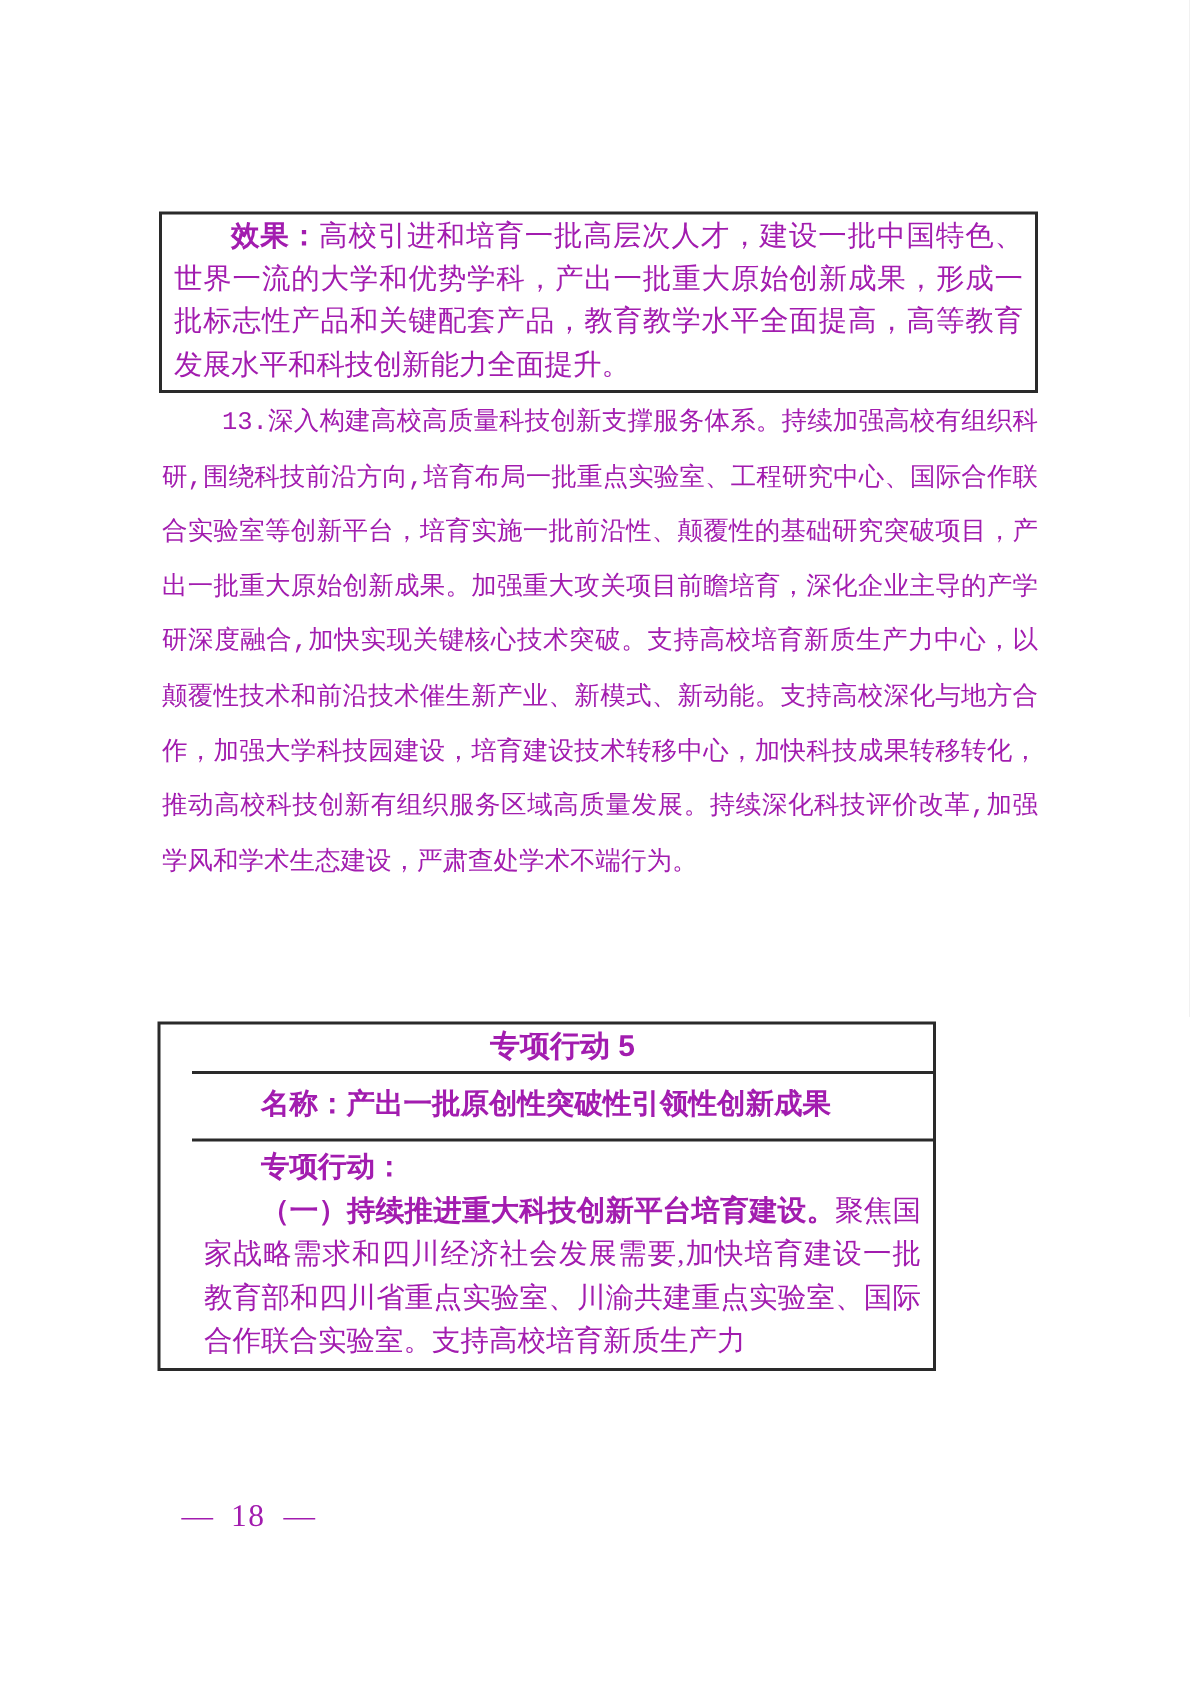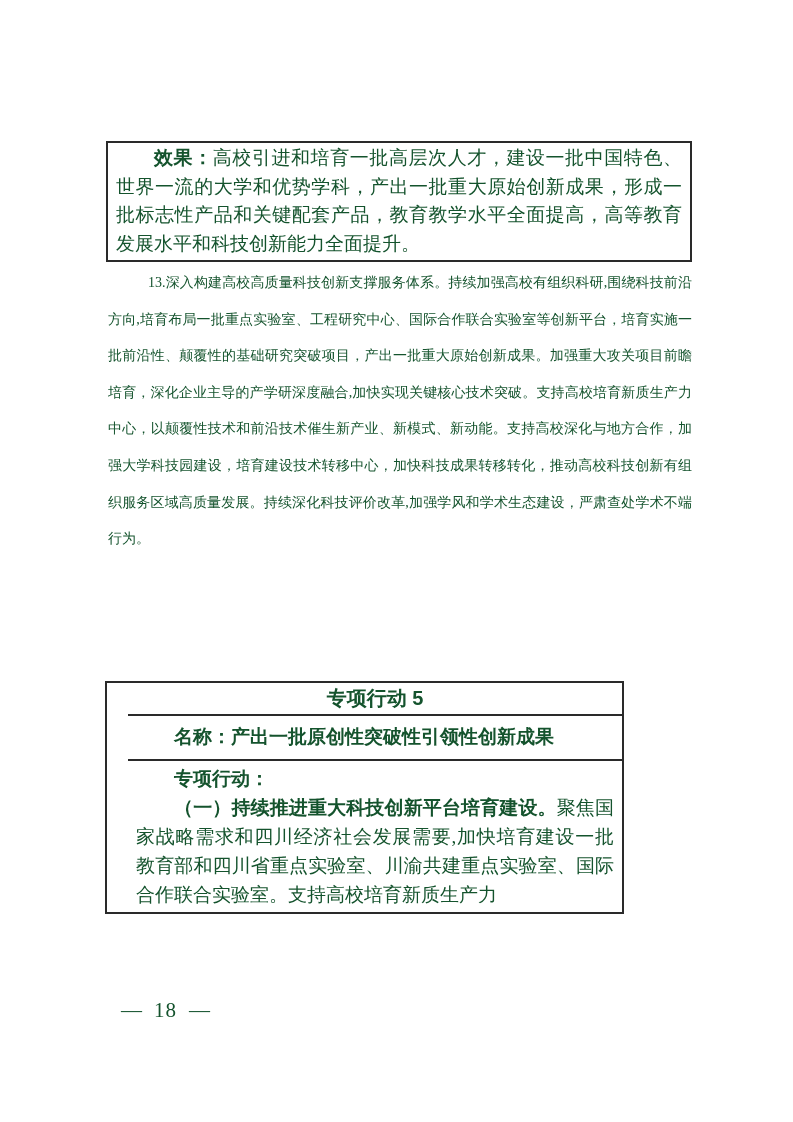--- a/index.html
+++ b/index.html
@@ -2,42 +2,43 @@
 <html><head>
 <meta charset="utf-8">
 <style>
   html,body { margin:0; padding:0; background:#e8e8e8; }
   .page {
     position:relative;
     width:793px; height:1122px;
     margin:0 auto;
     background:#ffffff;
     font-family:"Liberation Serif","DejaVu Serif",serif;
-    color:#14532d;
+    color:#a21caf;
     overflow:hidden;
   }
   
   .effect-box {
     position:absolute; left:106px; top:141px; width:586px;
     box-sizing:border-box;
     border:2px solid #2a2a2a;
     padding:1px 8px 2px 8px;
     font-size:19px; line-height:28.5px;
     text-align:justify;
   }
   .effect-box p { margin:0; text-indent:38px; }
   .bold-sans {
     font-family:"Liberation Sans","DejaVu Sans",sans-serif;
     font-weight:700;
   }
   
   .para13 {
     position:absolute; left:108px; top:265px; width:584px;
-    font-size:14px; line-height:36.6px;
+    font-size:17px; line-height:36.6px;
     text-align:justify;
+    font-family:Liberation Mono, monospace;
   }
   .para13 p { margin:0; text-indent:40px; }
   
   .action-table {
     position:absolute; left:105px; top:681px; width:519px;
     box-sizing:border-box;
     border:2px solid #2a2a2a;
     font-size:19px;
     padding-left:21px;
   }

